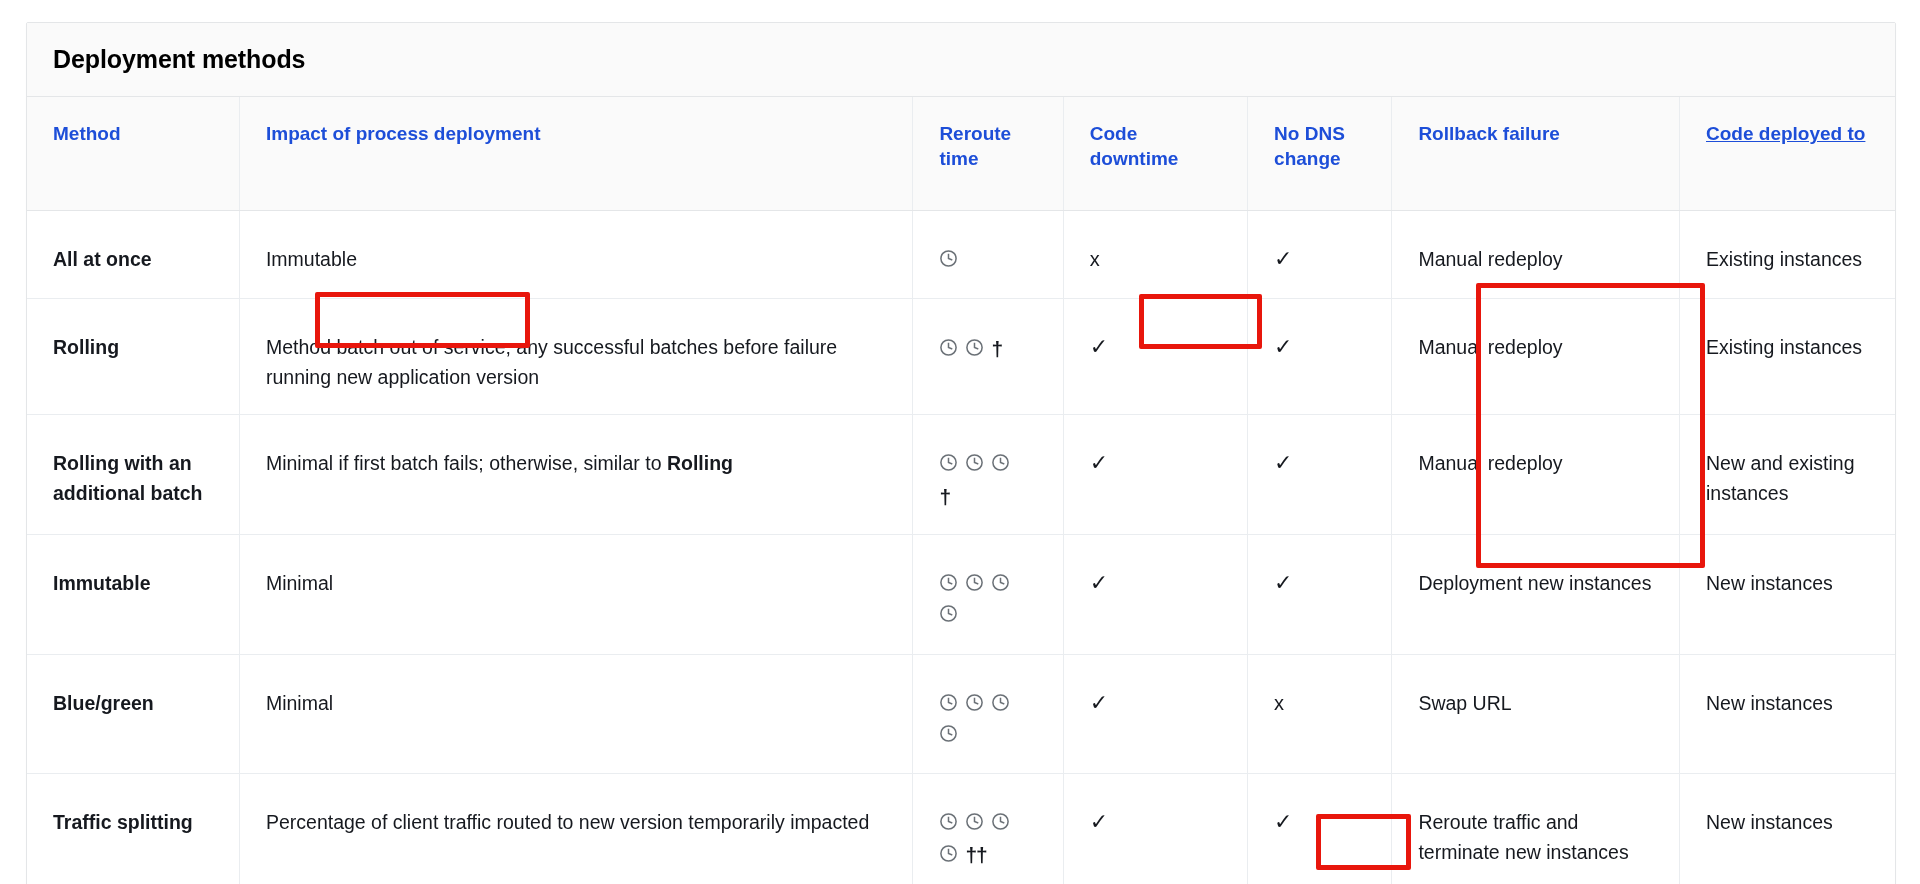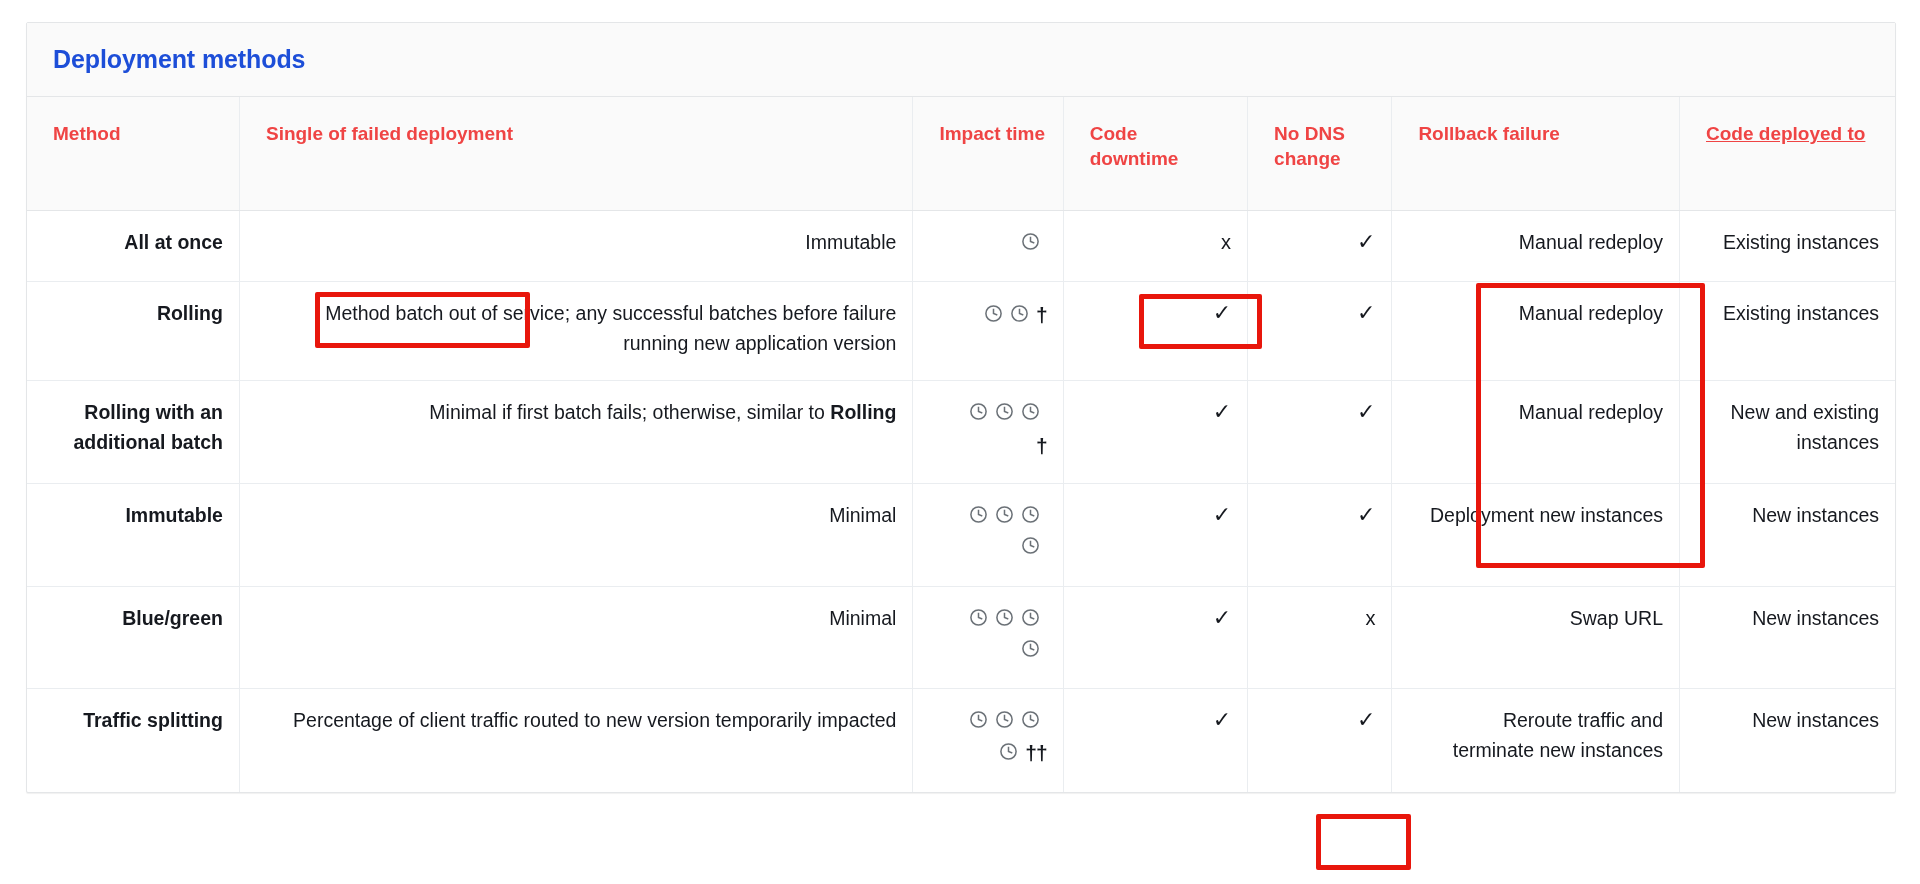--- a/index.html
+++ b/index.html
@@ -26,51 +26,50 @@
     box-shadow: 0 1px 1px rgba(0,0,0,0.06);
   }
   .panel-header {
     background: #fafafa;
     border-bottom: 1px solid #e4e6e8;
     padding: 22px 26px 22px 26px;
   }
   .panel-title {
     font-size: 25px;
     font-weight: bold;
-    color: #1d4ed8;
+    color: #000000;
     letter-spacing: -0.1px;
   }
   table.dt {
     width: 100%;
     border-collapse: collapse;
     table-layout: fixed;
   }
   table.dt thead th {
     background: #fafafa;
     text-align: left;
     vertical-align: top;
     font-size: 19px;
     font-weight: bold;
-    color: #ef4444;
+    color: #1d4ed8;
     padding: 24px 16px 38px 26px;
     border-right: 1px solid #eaedf0;
     border-bottom: 1px solid #e4e6e8;
     line-height: 1.34;
   }
   table.dt thead th:last-child { border-right: none; text-decoration: underline; }
   table.dt tbody td {
     vertical-align: top;
     font-size: 19.5px;
     color: #16191f;
-    padding: 17px 16px 22px 26px;
+    padding: 34px 16px 22px 26px;
     border-right: 1px solid #eaedf0;
     border-bottom: 1px solid #eaedf0;
     line-height: 1.52;
     position: relative;
-    text-align: right;
   }
   table.dt tbody td:last-child { border-right: none; }
   table.dt tbody tr:last-child td { border-bottom: none; }
   td.method { font-weight: bold; }
   td.center-ish { padding-left: 20px; }
   .bold-inline { font-weight: bold; }
 
   
   .clocks { display: block; line-height: 1.5; }
   .clock {
@@ -121,22 +120,22 @@
         <col style="width:672px">
         <col style="width:150px">
         <col style="width:184px">
         <col style="width:144px">
         <col style="width:287px">
         <col style="width:215px">
       </colgroup>
       <thead>
         <tr>
           <th>Method</th>
-          <th>Single of failed deployment</th>
-          <th>Impact time</th>
+          <th>Impact of process deployment</th>
+          <th>Reroute time</th>
           <th>Code downtime</th>
           <th>No DNS change</th>
           <th>Rollback failure</th>
           <th>Code deployed to</th>
         </tr>
       </thead>
       <tbody id="tbody">
           <tr>
             <td class="method">All at once</td>
             <td><span>Immutable</span></td>

